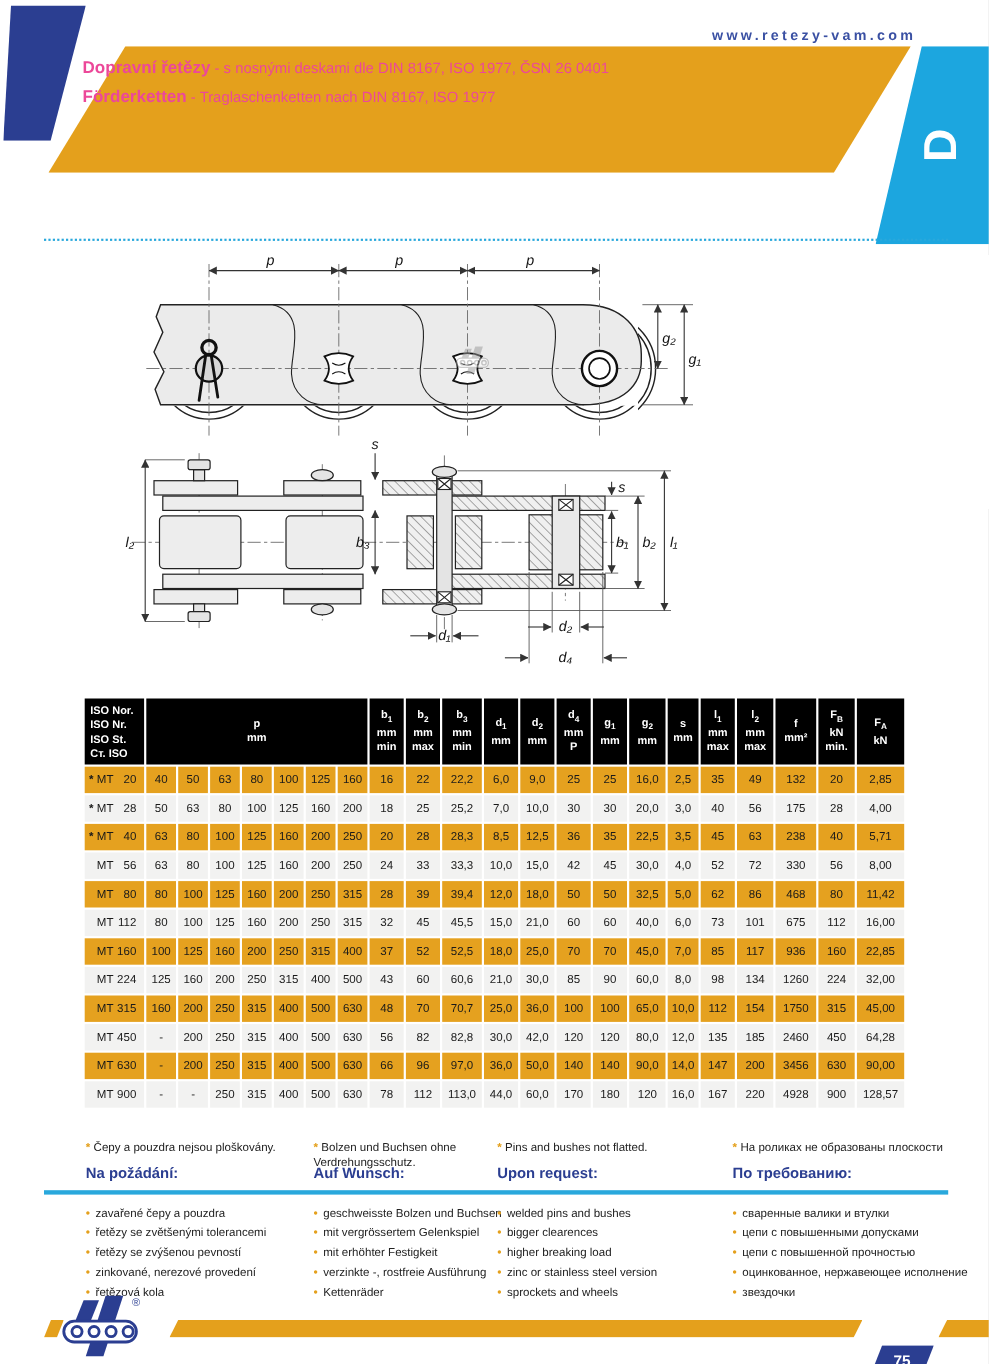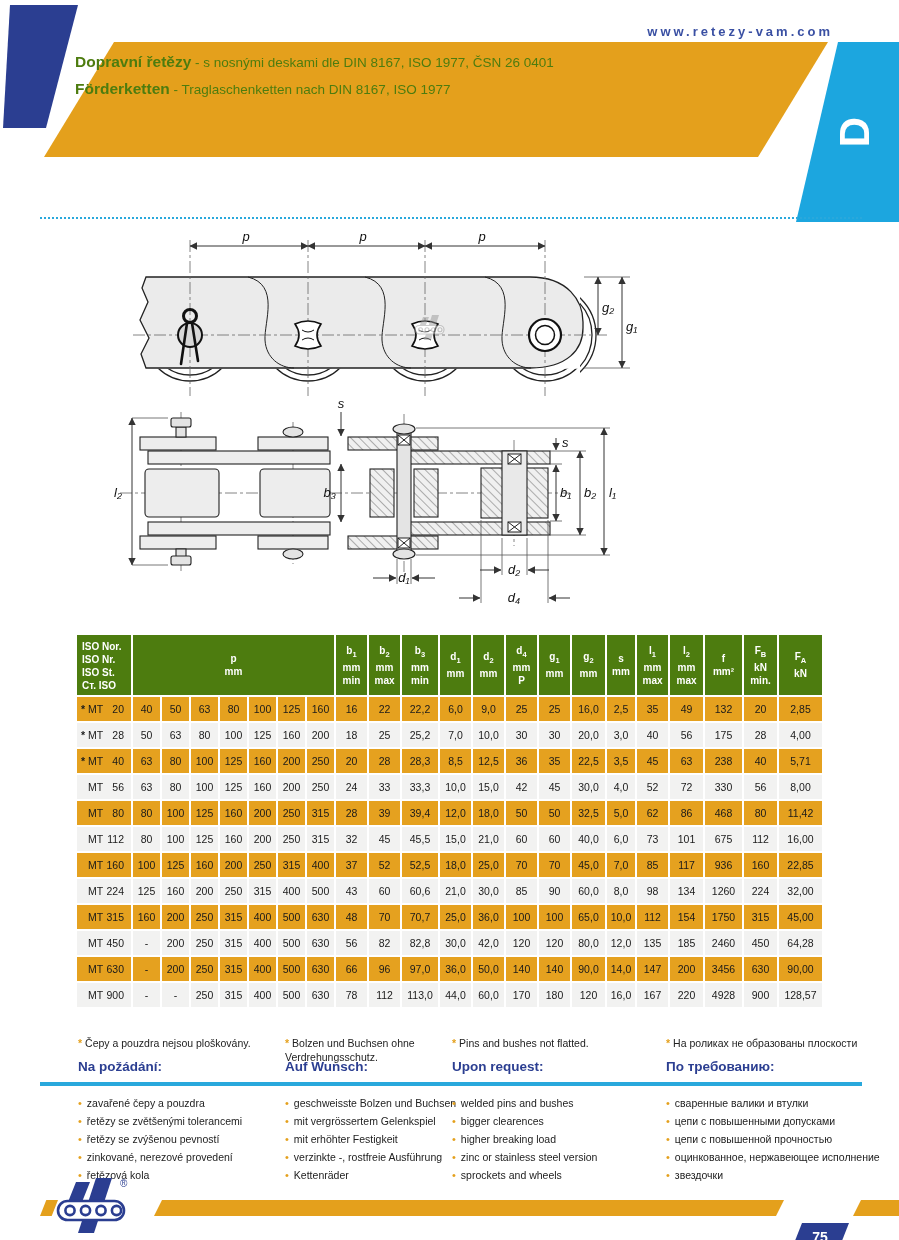--- a/index.html
+++ b/index.html
@@ -6,41 +6,41 @@
   .page{position:relative;width:899px;height:1240px;background:#ffffff;overflow:hidden;
         font-family:"Liberation Sans",sans-serif;margin:0 auto;}
   
   .corner-decor{position:absolute;left:0;top:0;width:80px;height:130px;background:#2B3E91;
         clip-path:polygon(10px 5px,78px 5px,46px 128px,3px 128px);}
   .url{position:absolute;top:24px;right:66px;font-size:13px;font-weight:bold;color:#3A50A3;
         letter-spacing:3px;}
   .banner{position:absolute;left:0;top:0;width:899px;height:160px;}
   .banner .bg{position:absolute;left:0;top:0;width:899px;height:160px;background:#E4A01C;
         clip-path:polygon(114px 42px,828px 42px,758px 157px,44px 157px);}
-  .banner-titles{position:absolute;left:75px;top:49px;color:#4d7c0f;}
+  .banner-titles{position:absolute;left:75px;top:49px;color:#ec4899;}
   .banner-line{height:26.5px;line-height:26.5px;white-space:nowrap;}
   .banner-line .lead{font-size:15.5px;font-weight:bold;}
   .banner-line .rest{font-size:13.5px;}
   .d-tab{position:absolute;left:0;top:0;width:899px;height:230px;pointer-events:none;}
   .d-tab .bg{position:absolute;left:0;top:0;width:899px;height:230px;background:#1CA6DF;
         clip-path:polygon(838px 42px,899px 42px,899px 222px,796px 222px);}
   .d-tab .letter{position:absolute;left:810px;top:42px;width:90px;height:180px;display:flex;
         align-items:center;justify-content:center;}
   .d-tab .letter span{display:block;transform:rotate(-90deg);color:#fff;font-size:42px;font-weight:bold;}
   
   .illustrated{position:absolute;left:78px;top:176px;color:#1B2440;font-size:15px;font-weight:bold;
         line-height:23px;}
   .dotted-divider{position:absolute;left:40px;top:217px;width:822px;border-top:2px dotted #29A8DC;}
   
   .svg-wrap{position:absolute;}
   svg text{font-family:"Liberation Sans",sans-serif;}
   
   table.dim{position:absolute;left:75px;top:633px;border-collapse:separate;border-spacing:2px;
         table-layout:fixed;background:#fff;}
-  table.dim th{background:#4d7c0f;color:#fff;font-size:10px;font-weight:bold;line-height:13px;
+  table.dim th{background:#000000;color:#fff;font-size:10px;font-weight:bold;line-height:13px;
         vertical-align:middle;padding:3px 1px;}
   table.dim th.iso-h{text-align:left;padding-left:5px;vertical-align:top;padding-top:5px;}
   table.dim th sub{font-size:7.5px;}
   table.dim td{font-size:10.5px;color:#1a1a1a;text-align:center;height:24px;padding:0;}
   table.dim tr.o td{background:#E5A11F;}
   table.dim tr.w td{background:#F2F2F1;}
   table.dim td.name{text-align:left;}
   table.dim td.name .inner{display:flex;align-items:center;padding:0 7px 0 4px;}
   table.dim td.name .star{width:7px;font-weight:bold;}
   table.dim td.name .num{margin-left:auto;}

